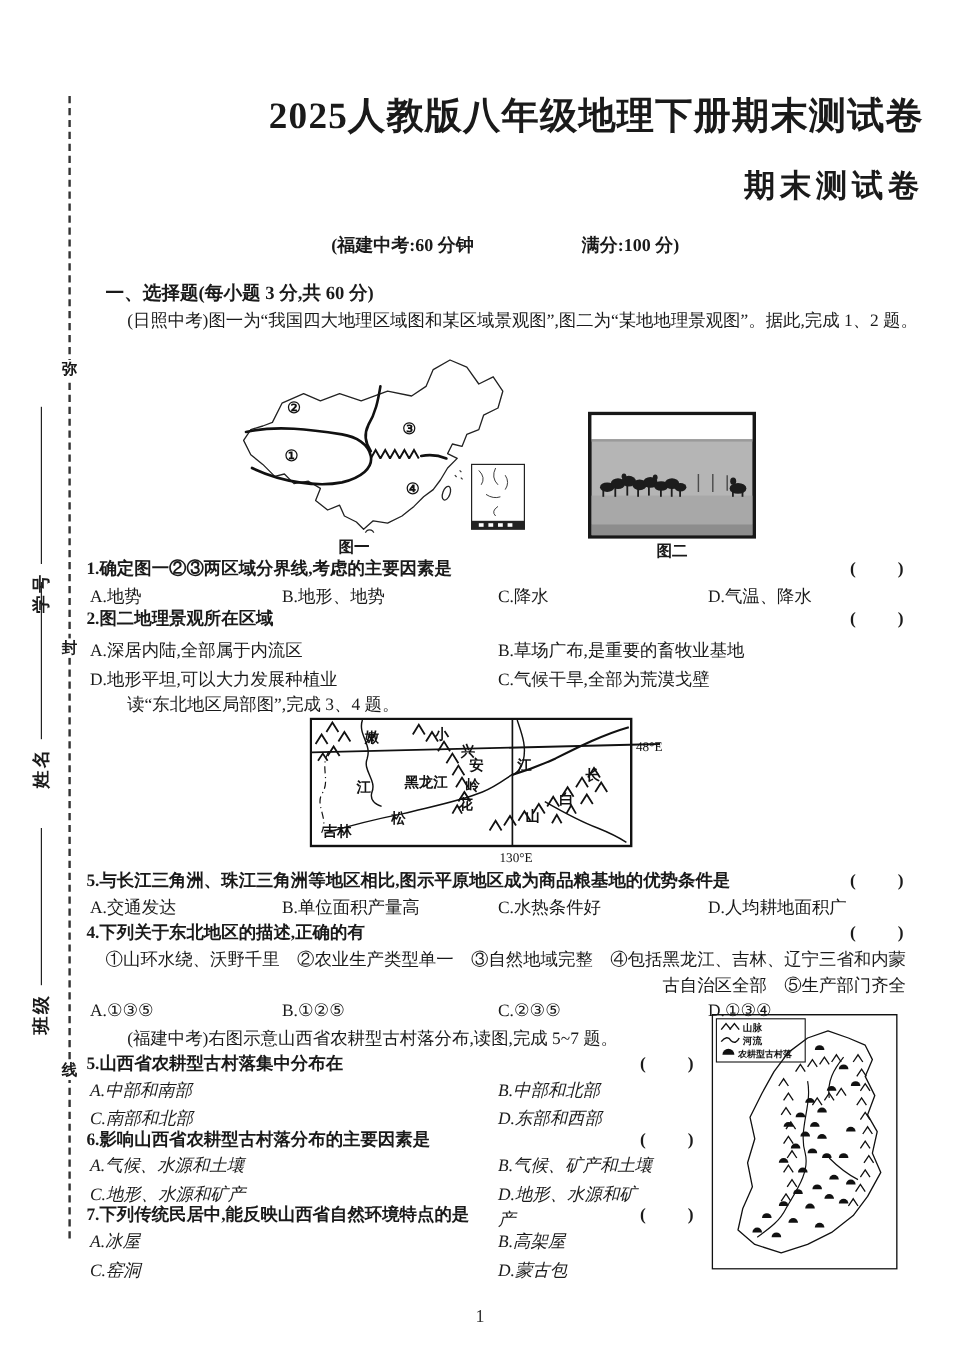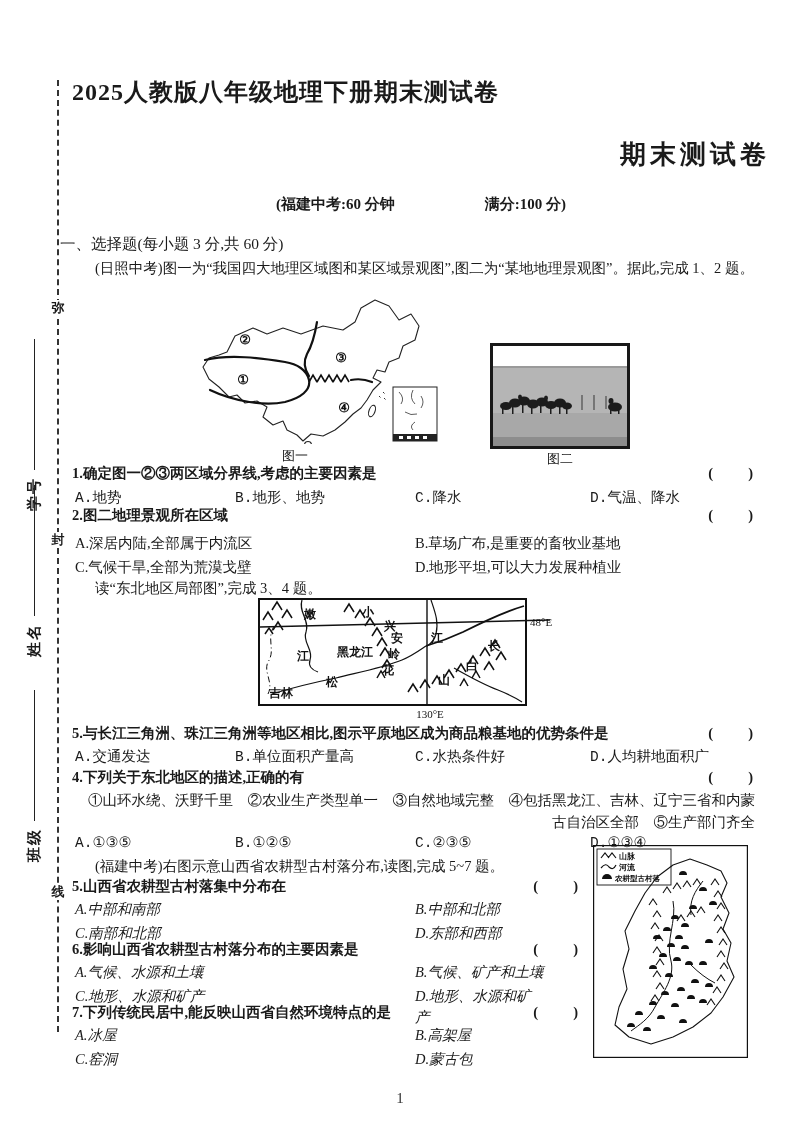--- a/index.html
+++ b/index.html
@@ -10,35 +10,35 @@
   
   .seal-line{position:absolute;left:57px;top:80px;height:952px;width:0;border-left:2px dashed #333;}
   .seal-char{position:absolute;left:49px;width:18px;text-align:center;font-size:13px;font-weight:bold;background:#fff;line-height:16px;}
   .mfield{
     position:absolute;left:-52px;width:172px;height:22px;display:flex;align-items:center;gap:7px;
     transform:rotate(-90deg);
   }
   .mfield .lbl{font-size:15px;font-weight:bold;letter-spacing:2px;white-space:nowrap;}
   .mfield .blank{flex:1;border-bottom:1.6px solid #222;height:0;}
   
-  .title{position:absolute;left:72px;right:30px;top:76px;text-align:left;font-size:24px;font-weight:bold;letter-spacing:1px;}
+  .title{position:absolute;left:72px;right:30px;top:76px;text-align:right;font-size:31px;font-weight:bold;letter-spacing:1px;}
   .subtitle{position:absolute;left:72px;right:30px;top:137px;text-align:right;font-size:26px;font-weight:bold;letter-spacing:4px;}
   .info{position:absolute;left:72px;right:30px;top:195px;text-align:center;font-size:15px;font-weight:bold;}
   .info .gap{display:inline-block;width:90px;}
   
-  .sec-head{position:absolute;left:60px;top:234px;font-size:15.5px;font-weight:normal;}
-  .para{position:absolute;font-size:14.5px;line-height:21px;}
+  .sec-head{position:absolute;left:88px;top:234px;font-size:15.5px;font-weight:bold;}
+  .para{position:absolute;font-size:14.5px;line-height:21px;margin-left:11px;}
   .qrow{position:absolute;left:72px;display:flex;font-size:14.5px;font-weight:bold;text-align:right;}
   .qrow .stem{white-space:nowrap;}
   .qrow .brk{margin-left:auto;letter-spacing:2px;white-space:pre;}
-  .opts4{position:absolute;left:75px;width:683px;display:grid;grid-template-columns:160px 180px 175px auto;font-size:14.5px;font-family:Liberation Mono, monospace;}
+  .opts4{position:absolute;left:75px;width:683px;display:grid;grid-template-columns:160px 180px 175px auto;font-size:14.5px;}
   .opts2{position:absolute;left:75px;width:600px;display:grid;grid-template-columns:340px auto;grid-row-gap:3px;font-size:14.5px;line-height:21px;}
   .opts2.narrow{width:470px;font-style:italic;}
   .qsub{position:absolute;left:75px;width:680px;font-size:14.5px;line-height:21.5px;text-align:right;}
-  .figlabel{position:absolute;font-size:13px;font-weight:normal;text-align:center;}
+  .figlabel{position:absolute;font-size:13px;font-weight:bold;text-align:center;}
   .pagenum{position:absolute;left:0;right:0;top:1090px;text-align:center;font-size:15px;color:#333;}
   svg text{font-family:"Liberation Serif","DejaVu Serif",serif;}
 </style>
 </head>
 <body>
 
 <div class="page">
 
   <div class="seal-line"></div>
   <span class="seal-char" style="top:300px">弥</span>
@@ -151,22 +151,22 @@
     <span>D.气温、降水</span>
   </div>
 
   <div class="qrow" style="top:506px;width:683px">
     <span class="stem">2.图二地理景观所在区域</span>
     <span class="brk">(　　)</span>
   </div>
   <div class="opts2" style="top:533px">
     <span>A.深居内陆,全部属于内流区</span>
     <span>B.草场广布,是重要的畜牧业基地</span>
+    <span>D.地形平坦,可以大力发展种植业</span>
     <span>C.气候干旱,全部为荒漠戈壁</span>
-    <span>D.地形平坦,可以大力发展种植业</span>
   </div>
 
   <div class="para" style="left:95px;top:578px;width:600px">读“东北地区局部图”,完成 3、4 题。</div>
 
   <svg style="position:absolute;left:258px;top:598px" width="300" height="124" viewBox="0 0 300 124">
     <rect x="1" y="1" width="267" height="106" fill="none" stroke="#111" stroke-width="2"></rect>
     <line x1="169" y1="1" x2="169" y2="107" stroke="#111" stroke-width="1.4"></line>
     <line x1="2" y1="29" x2="292" y2="22" stroke="#111" stroke-width="1.6"></line>
     <path fill="none" stroke="#111" stroke-width="1.8" d="M266,8 C245,14 225,24 205,34 C190,41 178,45 168,48"></path>
     <g fill="none" stroke="#111" stroke-width="1.2">

